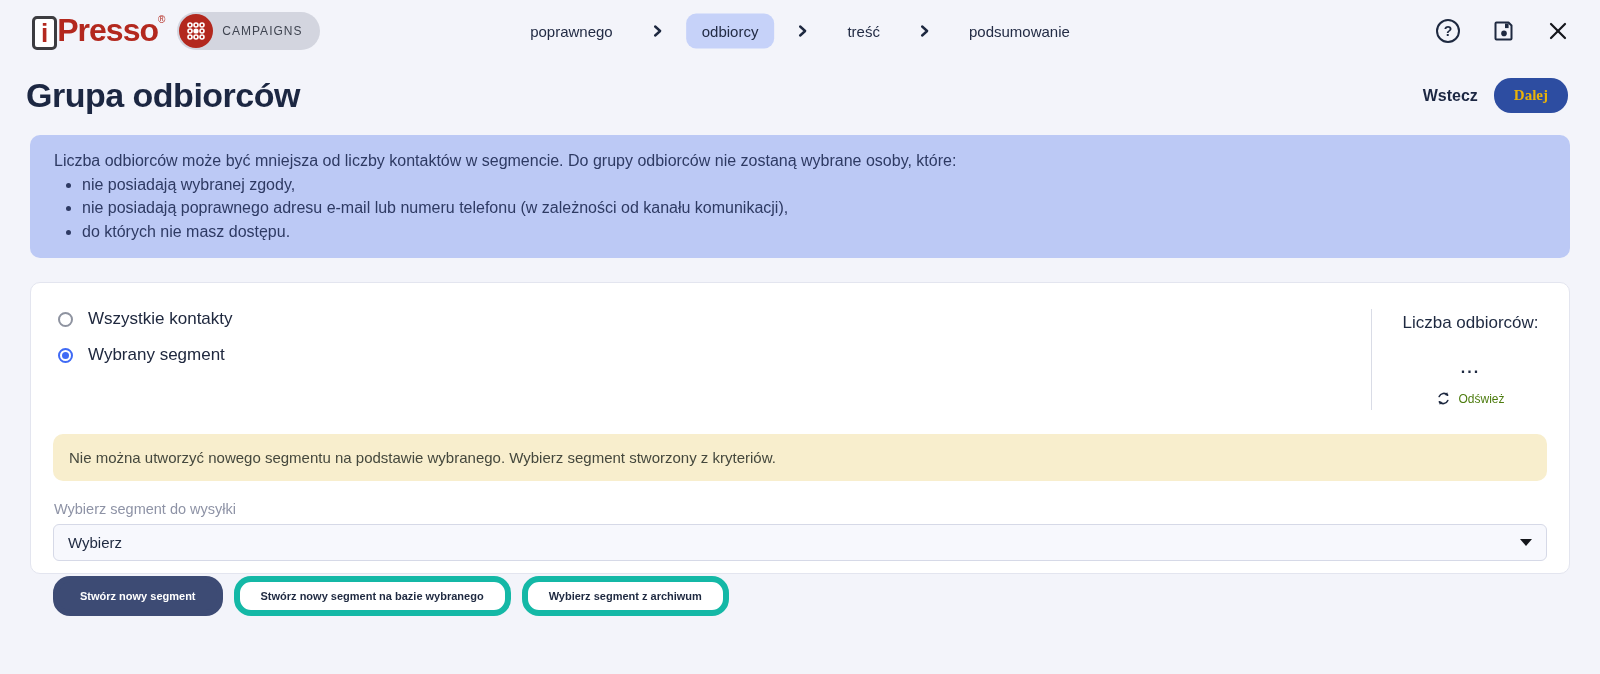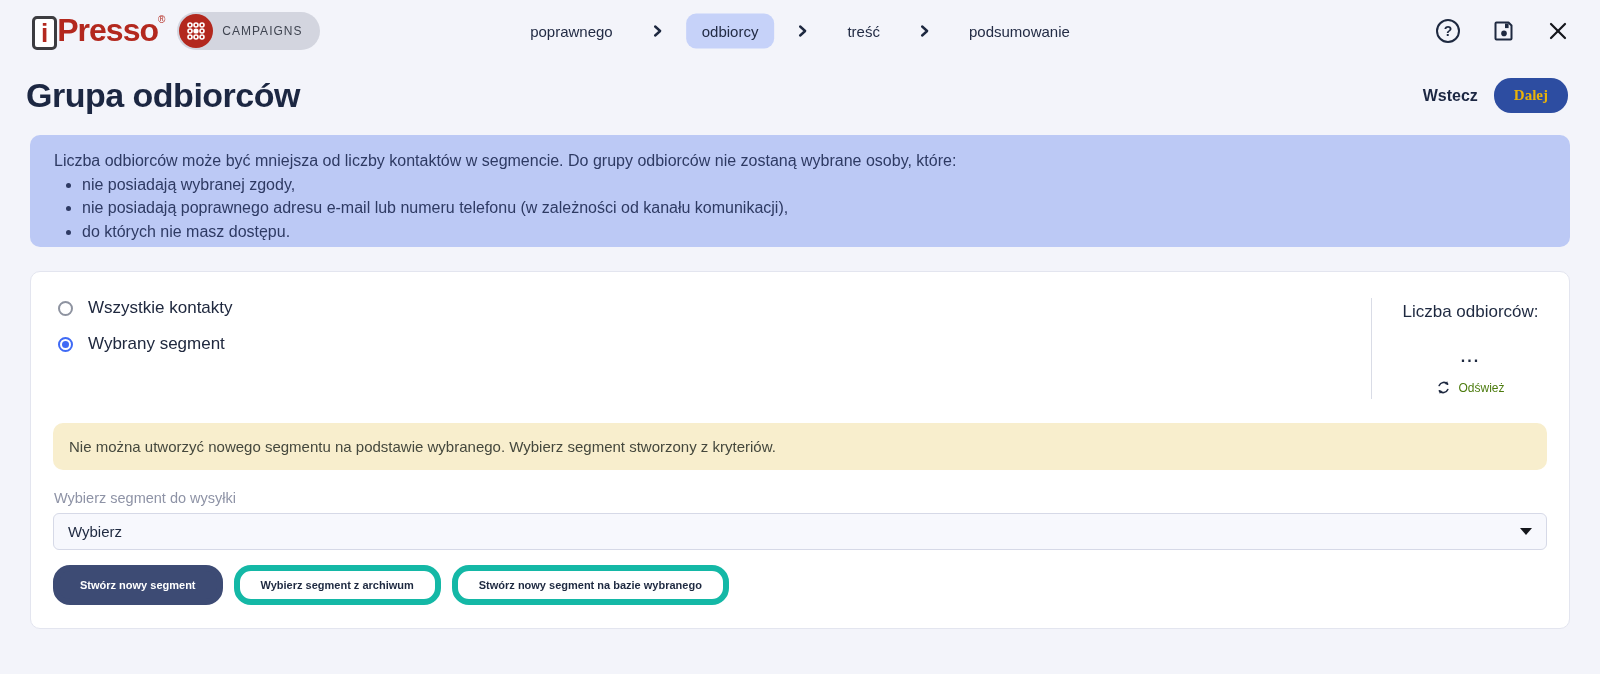--- a/index.html
+++ b/index.html
@@ -95,35 +95,35 @@
     padding:9px 20px;
     border-radius:17px;
     cursor:pointer;
   }
 
   
   .info-box {
     margin:20px 30px 0 30px;
     background:#bcc9f5;
     border-radius:10px;
-    padding:15px 24px 5px 24px;
+    padding:15px 24px 16px 24px;
     color:#2e3a63;
     font-size:16px;
     line-height:1.35;
   }
   .info-box ul { margin:2px 0 0 28px; }
   .info-box li { margin-top:2px; }
 
   
   .card {
     margin:24px 30px 0 30px;
     background:#ffffff;
     border:1px solid #e3e5ef;
     border-radius:10px;
-    height:358px;
+    height:292px;
     padding-bottom:24px;
   }
   .card-top { display:flex; padding-top:26px; min-height:126px; }
   .radio-group { padding-left:27px; display:flex; flex-direction:column; gap:16px; }
   .radio-row { display:flex; align-items:center; gap:15px; cursor:pointer; }
   .radio-circle {
     width:15px; height:15px;
     border:2px solid #8e93a0;
     border-radius:50%;
     background:#fff;
@@ -321,16 +321,16 @@
   <div class="warning-box">Nie można utworzyć nowego segmentu na podstawie wybranego. Wybierz segment stworzony z kryteriów.</div>
 
   <div class="field-label">Wybierz segment do wysyłki</div>
   <div class="select">
     <span>Wybierz</span>
     <span class="select-caret"></span>
   </div>
 
   <div class="btn-row">
     <button class="pill-btn primary">Stwórz nowy segment</button>
+    <button class="pill-btn">Stwórz nowy segment na bazie wybranego</button>
     <button class="pill-btn">Wybierz segment z archiwum</button>
-    <button class="pill-btn">Stwórz nowy segment na bazie wybranego</button>
   </div>
 </div>
 
 </body></html>

